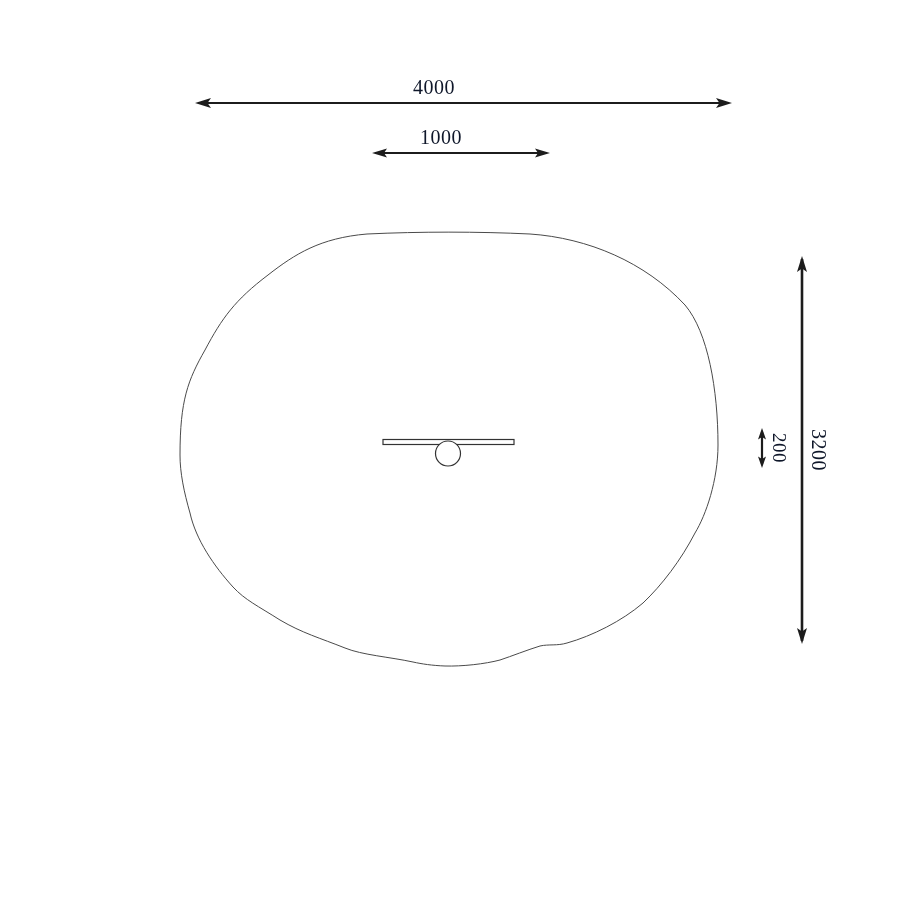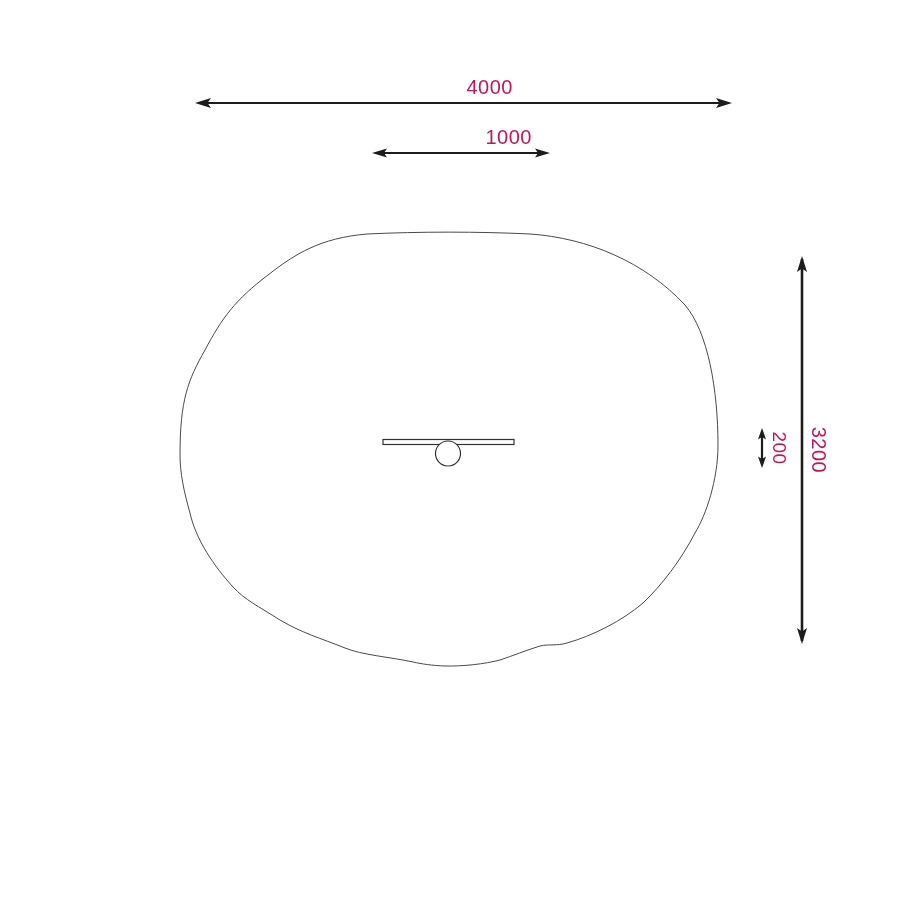--- a/index.html
+++ b/index.html
@@ -15,26 +15,27 @@
     overflow: hidden;
     font-family: "Liberation Sans", "DejaVu Sans", sans-serif;
   }
   .canvas svg {
     position: absolute;
     left: 0;
     top: 0;
   }
   .dim-label {
     position: absolute;
-    color: #be185d;
+    color: #0f172a;
     font-size: 20px;
     letter-spacing: 0.5px;
-    text-align: right;
+    text-align: left;
     white-space: nowrap;
     user-select: none;
+    font-family: Liberation Serif, serif;
   }
   .dim-label.h {
     width: 100px;
   }
   .dim-label.v {
     width: 100px;
     height: 100px;
     display: flex;
     align-items: center;
     justify-content: center;
@@ -103,19 +104,19 @@
     <g fill="#1c1c1c" stroke="#1c1c1c">
       <line x1="762" y1="432" x2="762" y2="464" stroke-width="2.2"></line>
       <polygon points="762,428 758,439.5 762,437 766,439.5" stroke="none"></polygon>
       <polygon points="762,468 758,456.5 762,459 766,456.5" stroke="none"></polygon>
     </g>
 
   </svg>
 
   <div class="dim-label h" style="left:413px; top:76px;">4000</div>
 
-  <div class="dim-label h" style="left:432px; top:126px;">1000</div>
+  <div class="dim-label h" style="left:420px; top:126px;">1000</div>
 
   <div class="dim-label v" style="left:769px; top:400px;">3200</div>
 
   <div class="dim-label v small" style="left:729px; top:398px;">200</div>
 
 </div>
 
 </body></html>

